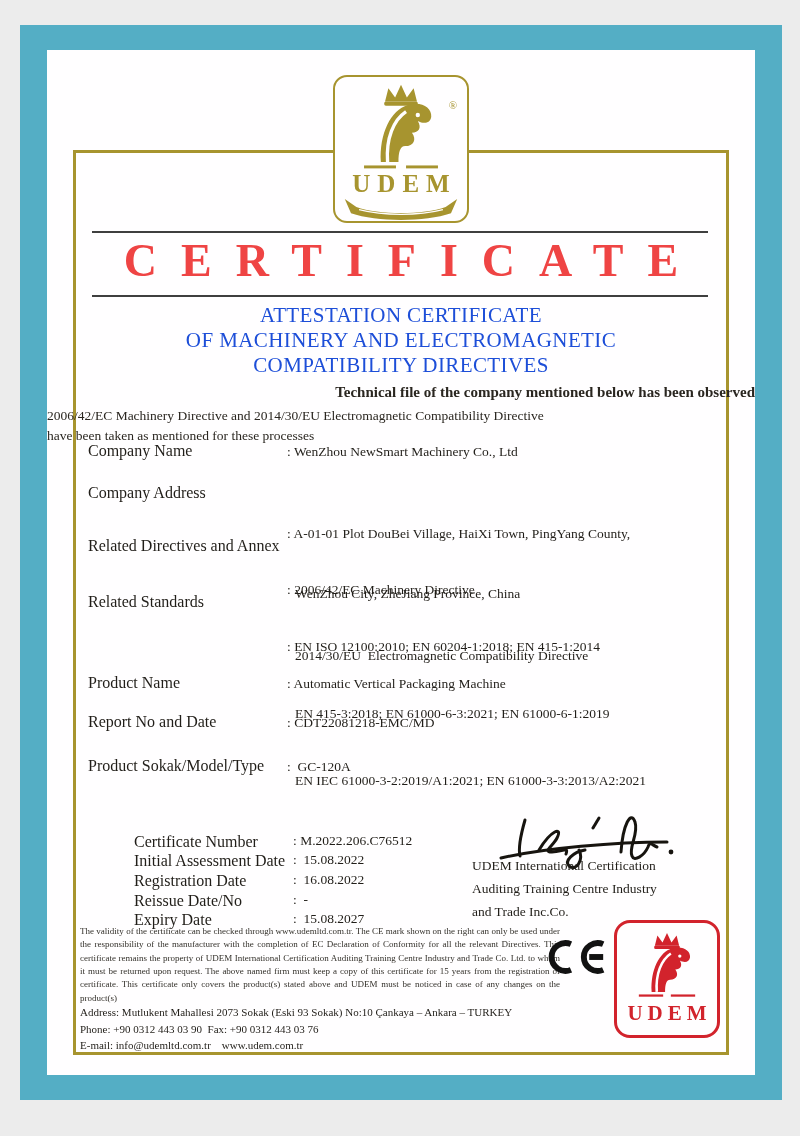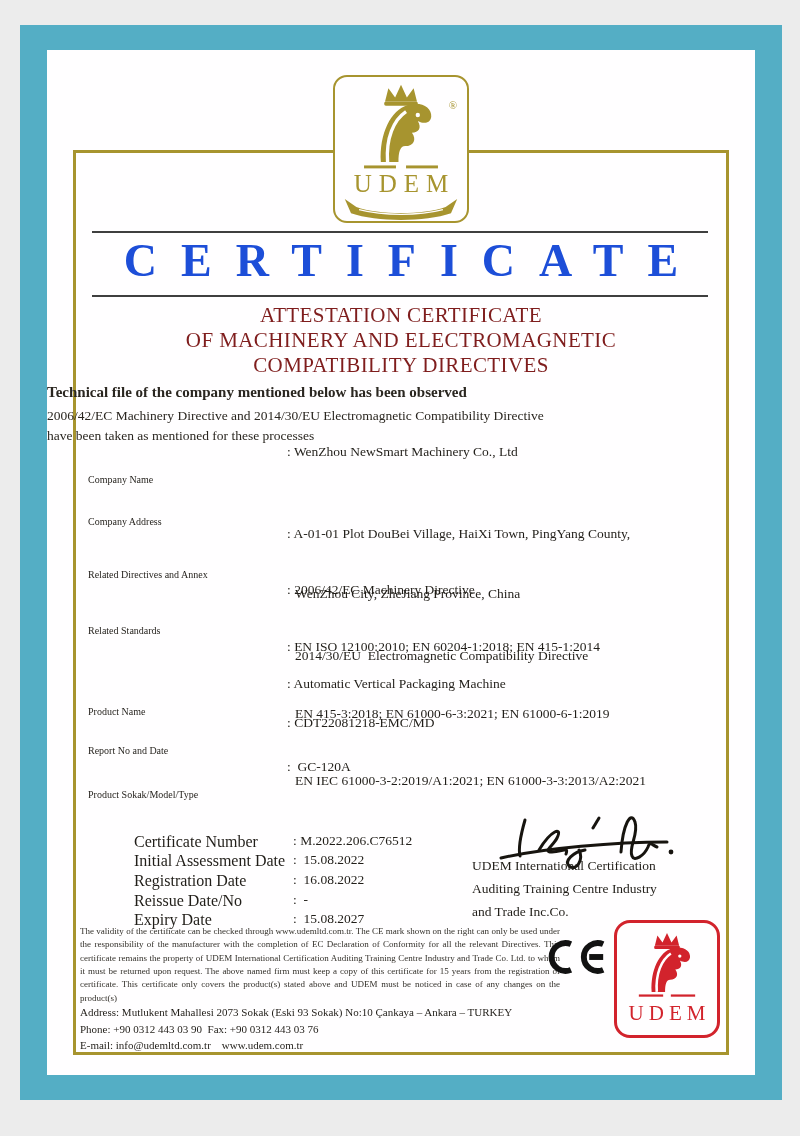--- a/index.html
+++ b/index.html
@@ -30,52 +30,52 @@
   .logo-top {
     position:absolute; left:286px; top:25px;
     width:136px; height:148px;
     background:#fffeff;
     border:2px solid #a7942f; border-radius:14px;
     color:#a7942f;
     display:flex; flex-direction:column; align-items:center;
   }
   .logo-top .lion-svg { width:84px; height:94px; margin-top:4px; }
   .logo-brand {
-    font-size:25px; font-weight:normal; letter-spacing:7px; text-indent:7px;
+    font-size:25px; font-weight:bold; letter-spacing:7px; text-indent:7px;
     color:#a7942f; line-height:1; margin-top:-2px;
   }
   .logo-top .reg-mark {
     position:absolute; right:10px; top:22px;
     font-size:11px; color:#a7942f; font-family:"Liberation Serif",serif;
   }
   .logo-top .ribbon-svg { width:116px; height:24px; margin-top:2px; }
   
   .rule { position:absolute; left:45px; width:616px; border-top:2px solid #3f3f3f; }
   .rule-top { top:181px; }
   .rule-bottom { top:245px; }
   .title {
     position:absolute; left:0; top:184px; width:100%;
     text-align:center; font-size:46px; font-weight:bold;
-    letter-spacing:24px; text-indent:24px; color:#1d4ed8;
+    letter-spacing:24px; text-indent:24px; color:#ef4444;
     white-space:nowrap;
   }
   .sub-line {
     position:absolute; left:0; width:100%; text-align:center;
-    font-size:21px; color:#7f1d1d; letter-spacing:0.4px; white-space:nowrap;
+    font-size:21px; color:#1d4ed8; letter-spacing:0.4px; white-space:nowrap;
   }
   .observed {
-    position:absolute; left:0; width:100%; text-align:left;
+    position:absolute; left:0; width:100%; text-align:right;
     font-size:15px; font-weight:bold; color:#2a2620; white-space:nowrap;
   }
   .ref-line {
     position:absolute; left:0; width:100%; text-align:left;
     font-size:13.5px; color:#2a2620; white-space:nowrap;
   }
   
-  .f-label { position:absolute; left:41px; font-size:10px; white-space:nowrap;margin-top:32px; }
+  .f-label { position:absolute; left:41px; font-size:16px; white-space:nowrap; }
   .f-value { position:absolute; left:240px; font-size:13.5px; line-height:20px; white-space:pre-wrap; }
   .f-value .cont { padding-left:8px; }
   .lh26 .v-line { line-height:26px; }
   .lh27 .v-line { line-height:27px; }
   
   .m-label { position:absolute; left:41px; font-size:16px; white-space:nowrap;margin-left:46px; }
   .m-value { position:absolute; left:246px; font-size:13.5px; white-space:pre-wrap; }
   
   .legal {
     position:absolute; left:33px; top:875px; width:480px;

